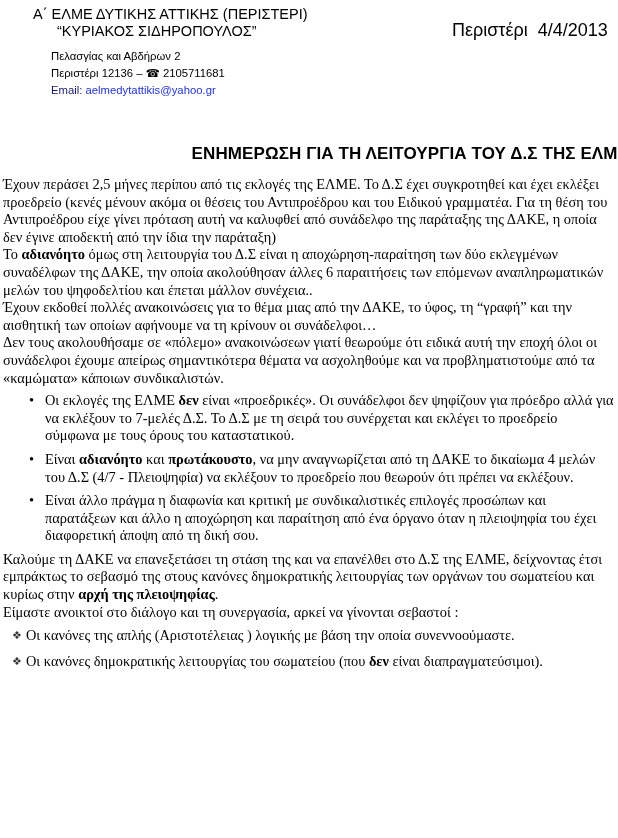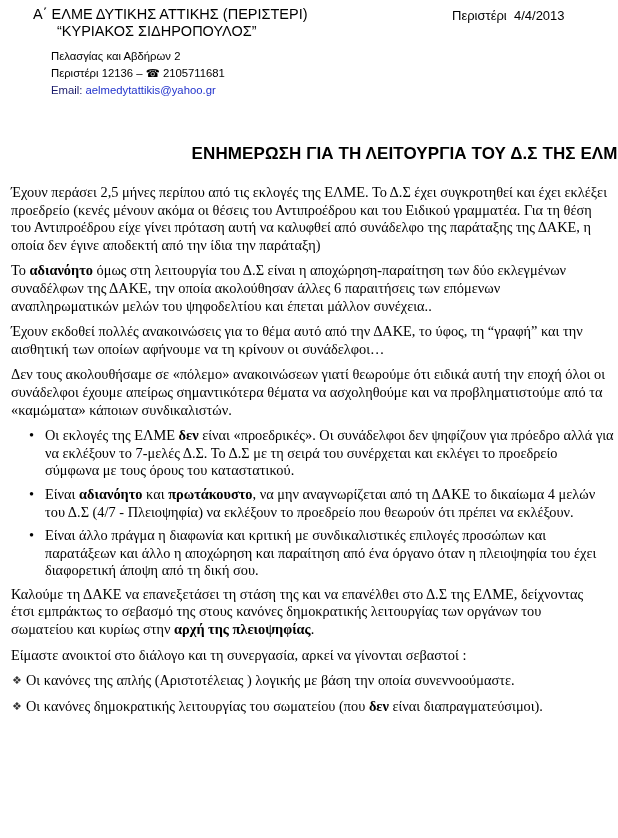--- a/index.html
+++ b/index.html
@@ -6,26 +6,26 @@
   body { width: 618px; height: 838px; overflow: hidden; position: relative; color: #000; }
   .sans { font-family: "Liberation Sans", "DejaVu Sans", sans-serif; margin-left: 11px; }
   .serif { font-family: "Liberation Serif", "DejaVu Serif", serif; }
 
   #header-org { position: absolute; left: 22px; top: 6px; font-size: 14.5px; line-height: 17px; }
   #header-org .name2 { padding-left: 24px; }
   #header-addr { position: absolute; left: 40px; top: 48px; font-size: 11.3px; line-height: 17.2px; }
   #header-addr .l1 { padding-left: 4px; }
   #header-addr .email-link { color: #2233cc; }
   #header-addr .email-label { color: #1a1a6a; }
-  #header-date { position: absolute; left: 441px; top: 8px; font-size: 13px; }
+  #header-date { position: absolute; left: 441px; top: 20px; font-size: 18px; }
 
   #title { position: absolute; left: 0; width: 618px; top: 144px; text-align: right; font-size: 17px; font-weight: bold; letter-spacing: 0.1px; }
 
   #body { position: absolute; left: 3px; top: 176px; width: 612px; font-size: 14.35px; line-height: 17.6px; }
-  #body p { margin: 8px; font-family: Liberation Serif, serif; }
+  #body p { margin: 0; font-family: Liberation Serif, serif; }
   #body ul.dots { margin: 0; padding: 0; list-style: none; }
   #body ul.dots li { position: relative; padding-left: 42px; margin-top: 5px; margin-bottom: 6px; }
   #body ul.dots li .bul { position: absolute; left: 26px; top: 0; }
   #body ul.diamonds { margin: 6px 0 0 0; padding: 0; list-style: none; }
   #body ul.diamonds li { position: relative; padding-left: 23px; margin-bottom: 8px; }
   #body ul.diamonds li .bul { position: absolute; left: 9px; top: 0; font-size: 11px; color: #333; }
   .gap-before { margin-top: 4px !important; }
 </style>
 </head>
 <body>
@@ -43,21 +43,21 @@
 
 <div id="header-date" class="sans">
   <span>Περιστέρι</span>&nbsp;&nbsp;<span>4/4/2013</span>
 </div>
 
 <div id="title" class="sans">ΕΝΗΜΕΡΩΣΗ ΓΙΑ ΤΗ ΛΕΙΤΟΥΡΓΙΑ ΤΟΥ Δ.Σ ΤΗΣ ΕΛΜΕ</div>
 
 <div id="body" class="serif">
   <p>Έχουν περάσει 2,5 μήνες περίπου από τις εκλογές της ΕΛΜΕ. Το Δ.Σ έχει συγκροτηθεί και έχει εκλέξει προεδρείο (κενές μένουν ακόμα οι θέσεις του Αντιπροέδρου και του Ειδικού γραμματέα. Για τη θέση του Αντιπροέδρου είχε γίνει πρόταση αυτή να καλυφθεί από συνάδελφο της παράταξης της ΔΑΚΕ, η οποία δεν έγινε αποδεκτή από την ίδια την παράταξη)</p>
   <p><span>Το </span><b>αδιανόητο</b><span> όμως στη λειτουργία του Δ.Σ είναι η αποχώρηση-παραίτηση των δύο εκλεγμένων συναδέλφων της ΔΑΚΕ, την οποία ακολούθησαν άλλες 6 παραιτήσεις των επόμενων αναπληρωματικών μελών του ψηφοδελτίου και έπεται μάλλον συνέχεια..</span></p>
-  <p>Έχουν εκδοθεί πολλές ανακοινώσεις για το θέμα αυτό από την ΔΑΚΕ, το ύφος, τη “γραφή”  και την αισθητική των οποίων αφήνουμε να τη κρίνουν οι συνάδελφοι…</p>
+  <p>Έχουν εκδοθεί πολλές ανακοινώσεις για το θέμα μιας από την ΔΑΚΕ, το ύφος, τη “γραφή”  και την αισθητική των οποίων αφήνουμε να τη κρίνουν οι συνάδελφοι…</p>
   <p>Δεν τους ακολουθήσαμε σε «πόλεμο» ανακοινώσεων γιατί θεωρούμε ότι ειδικά αυτή την εποχή όλοι οι συνάδελφοι έχουμε απείρως σημαντικότερα θέματα να ασχοληθούμε και να προβληματιστούμε από τα «καμώματα» κάποιων συνδικαλιστών.</p>
 
   <ul class="dots">
     <li><span class="bul">•</span><span>Οι εκλογές της ΕΛΜΕ  </span><b>δεν</b><span> είναι «προεδρικές». Οι συνάδελφοι δεν ψηφίζουν για πρόεδρο αλλά για να εκλέξουν το 7-μελές Δ.Σ. Το Δ.Σ με τη σειρά του συνέρχεται και εκλέγει το προεδρείο σύμφωνα με τους όρους του καταστατικού.</span></li>
     <li><span class="bul">•</span><span>Είναι </span><b>αδιανόητο</b><span> και </span><b>πρωτάκουστο</b><span>, να μην αναγνωρίζεται από τη ΔΑΚΕ το δικαίωμα 4 μελών του Δ.Σ (4/7 - Πλειοψηφία) να εκλέξουν το προεδρείο που θεωρούν ότι πρέπει να εκλέξουν.</span></li>
     <li><span class="bul">•</span><span>Είναι άλλο πράγμα η διαφωνία και κριτική με συνδικαλιστικές επιλογές προσώπων και παρατάξεων και άλλο η αποχώρηση και παραίτηση από ένα όργανο όταν η πλειοψηφία του έχει διαφορετική άποψη από τη δική σου.</span></li>
   </ul>
 
   <p class="gap-before"><span>Καλούμε τη ΔΑΚΕ να επανεξετάσει τη στάση της και να επανέλθει στο Δ.Σ της ΕΛΜΕ, δείχνοντας έτσι εμπράκτως το σεβασμό της στους κανόνες δημοκρατικής λειτουργίας των οργάνων του σωματείου και κυρίως στην </span><b>αρχή της πλειοψηφίας</b><span>.</span></p>
   <p>Είμαστε ανοικτοί στο διάλογο και τη συνεργασία, αρκεί να γίνονται σεβαστοί :</p>

